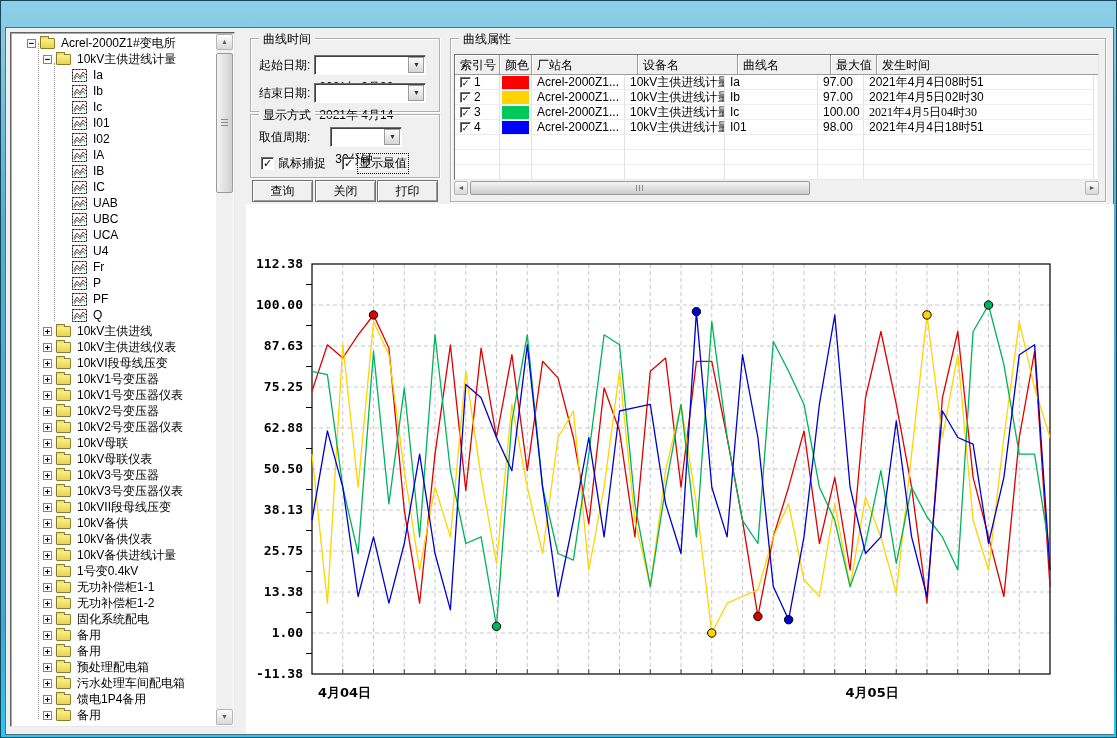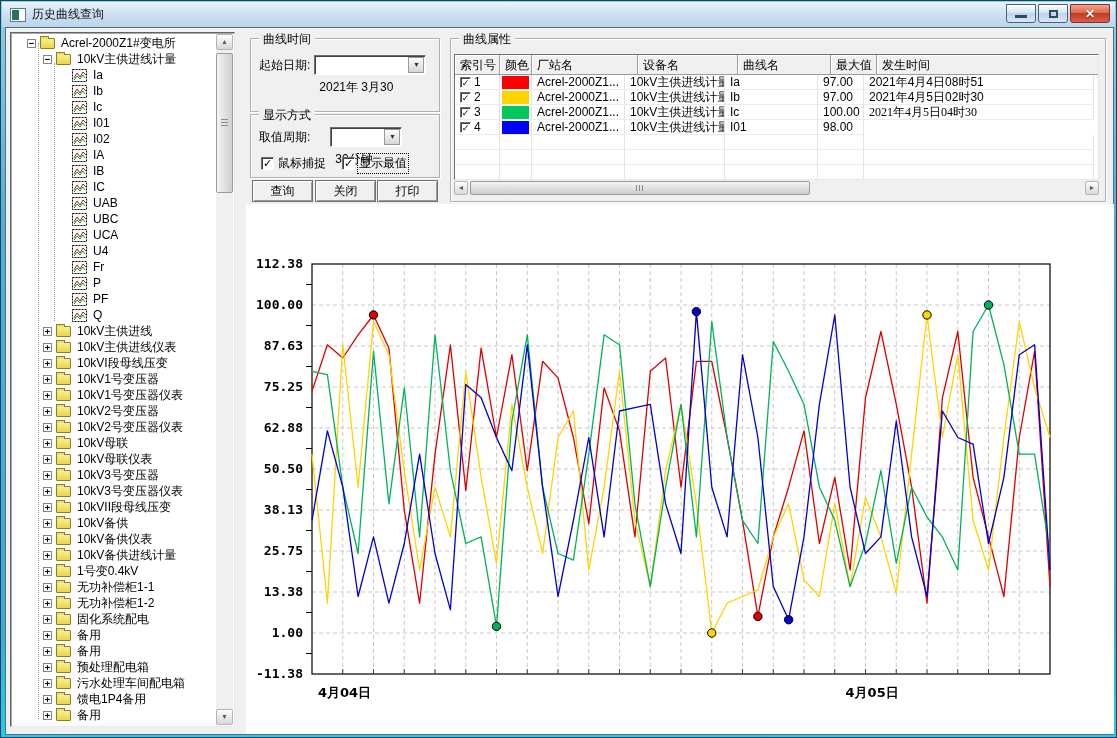--- a/index.html
+++ b/index.html
@@ -69,37 +69,20 @@
   .hgrip{position:absolute;top:3px;bottom:3px;left:50%;width:7px;margin-left:-4px;background:repeating-linear-gradient(90deg,#8a8a8a 0 1px,transparent 1px 3px);}
   
   .chart-panel{position:absolute;left:240px;top:176px;width:868px;height:530px;background:#fff;}
   .ylab{font:bold 13px "DejaVu Sans Mono",monospace;fill:#000;}
   .xlab{font:bold 13px "DejaVu Sans",sans-serif;fill:#000;}
 </style>
 </head>
 <body>
 
 <div class="window">
-  <div class="titlebar">
-    <div class="app-icon">
-        <div class="ai-in"></div>
-      </div>
-    <div class="title-text">历史曲线查询</div>
-    <div class="caption-buttons">
-      <div class="cap-btn">
-          <div class="g-min"></div>
-        </div>
-      <div class="cap-btn">
-          <div class="g-rest"></div>
-        </div>
-      <div class="cap-btn close">
-          <div class="g-x">✕</div>
-        </div>
-    </div>
-  </div>
 
   <div class="client">
 
     <div class="tree-panel">
       <div class="guide gA"></div>
       <div class="guide gB"></div>
       <div class="tree-rows" id="tree-rows">
           <div class="tree-row">
             <span class="tr-spacer" style="width: 14px;"></span>
             <span class="expander">−</span>
@@ -437,20 +420,27 @@
         <div class="sb-btn">▼</div>
       </div>
     </div>
 
     <div class="groupbox gb-time">
       <span class="gb-label">曲线时间</span>
       <div class="form-row" style="top:16px;">
         <span class="lbl">起始日期:</span>
         <div class="combo" style="width:112px;">
           <span class="combo-val">2021年 3月30</span>
+          <span class="combo-btn">▼</span>
+        </div>
+      </div>
+      <div class="form-row" style="top:44px;">
+        <span class="lbl">结束日期:</span>
+        <div class="combo" style="width:112px;">
+          <span class="combo-val">2021年 4月14</span>
           <span class="combo-btn">▼</span>
         </div>
       </div>
     </div>
 
     <div class="groupbox gb-mode">
       <span class="gb-label">显示方式</span>
       <div class="form-row" style="top:12px;">
         <span class="lbl" style="margin-right:20px;">取值周期:</span>
         <div class="combo" style="width:72px;">
@@ -519,20 +509,21 @@
           </div>
           <div class="tbl-row">
             <div class="td" style="width: 45px;"><span class="checkbox">✓</span>4</div>
             <div class="td" style="width: 32px; padding-left: 2px;">
               <span class="swatch" style="background: rgb(0, 0, 255);"></span>
             </div>
             <div class="td" style="width: 93px;">Acrel-2000Z1...</div>
             <div class="td" style="width: 100px;">10kV主供进线计量</div>
             <div class="td" style="width: 93px;">I01</div>
             <div class="td" style="width: 46px; text-align: right;">98.00</div>
+            <div class="td" style="width: 230px;">2021年4月4日18时51</div>
           </div>
           <div class="tbl-row">
             <div class="td" style="width: 45px;"></div>
             <div class="td" style="width: 32px;"></div>
             <div class="td" style="width: 93px;"></div>
             <div class="td" style="width: 100px;"></div>
             <div class="td" style="width: 93px;"></div>
             <div class="td" style="width: 46px;"></div>
             <div class="td" style="width: 230px;"></div>
           </div>

